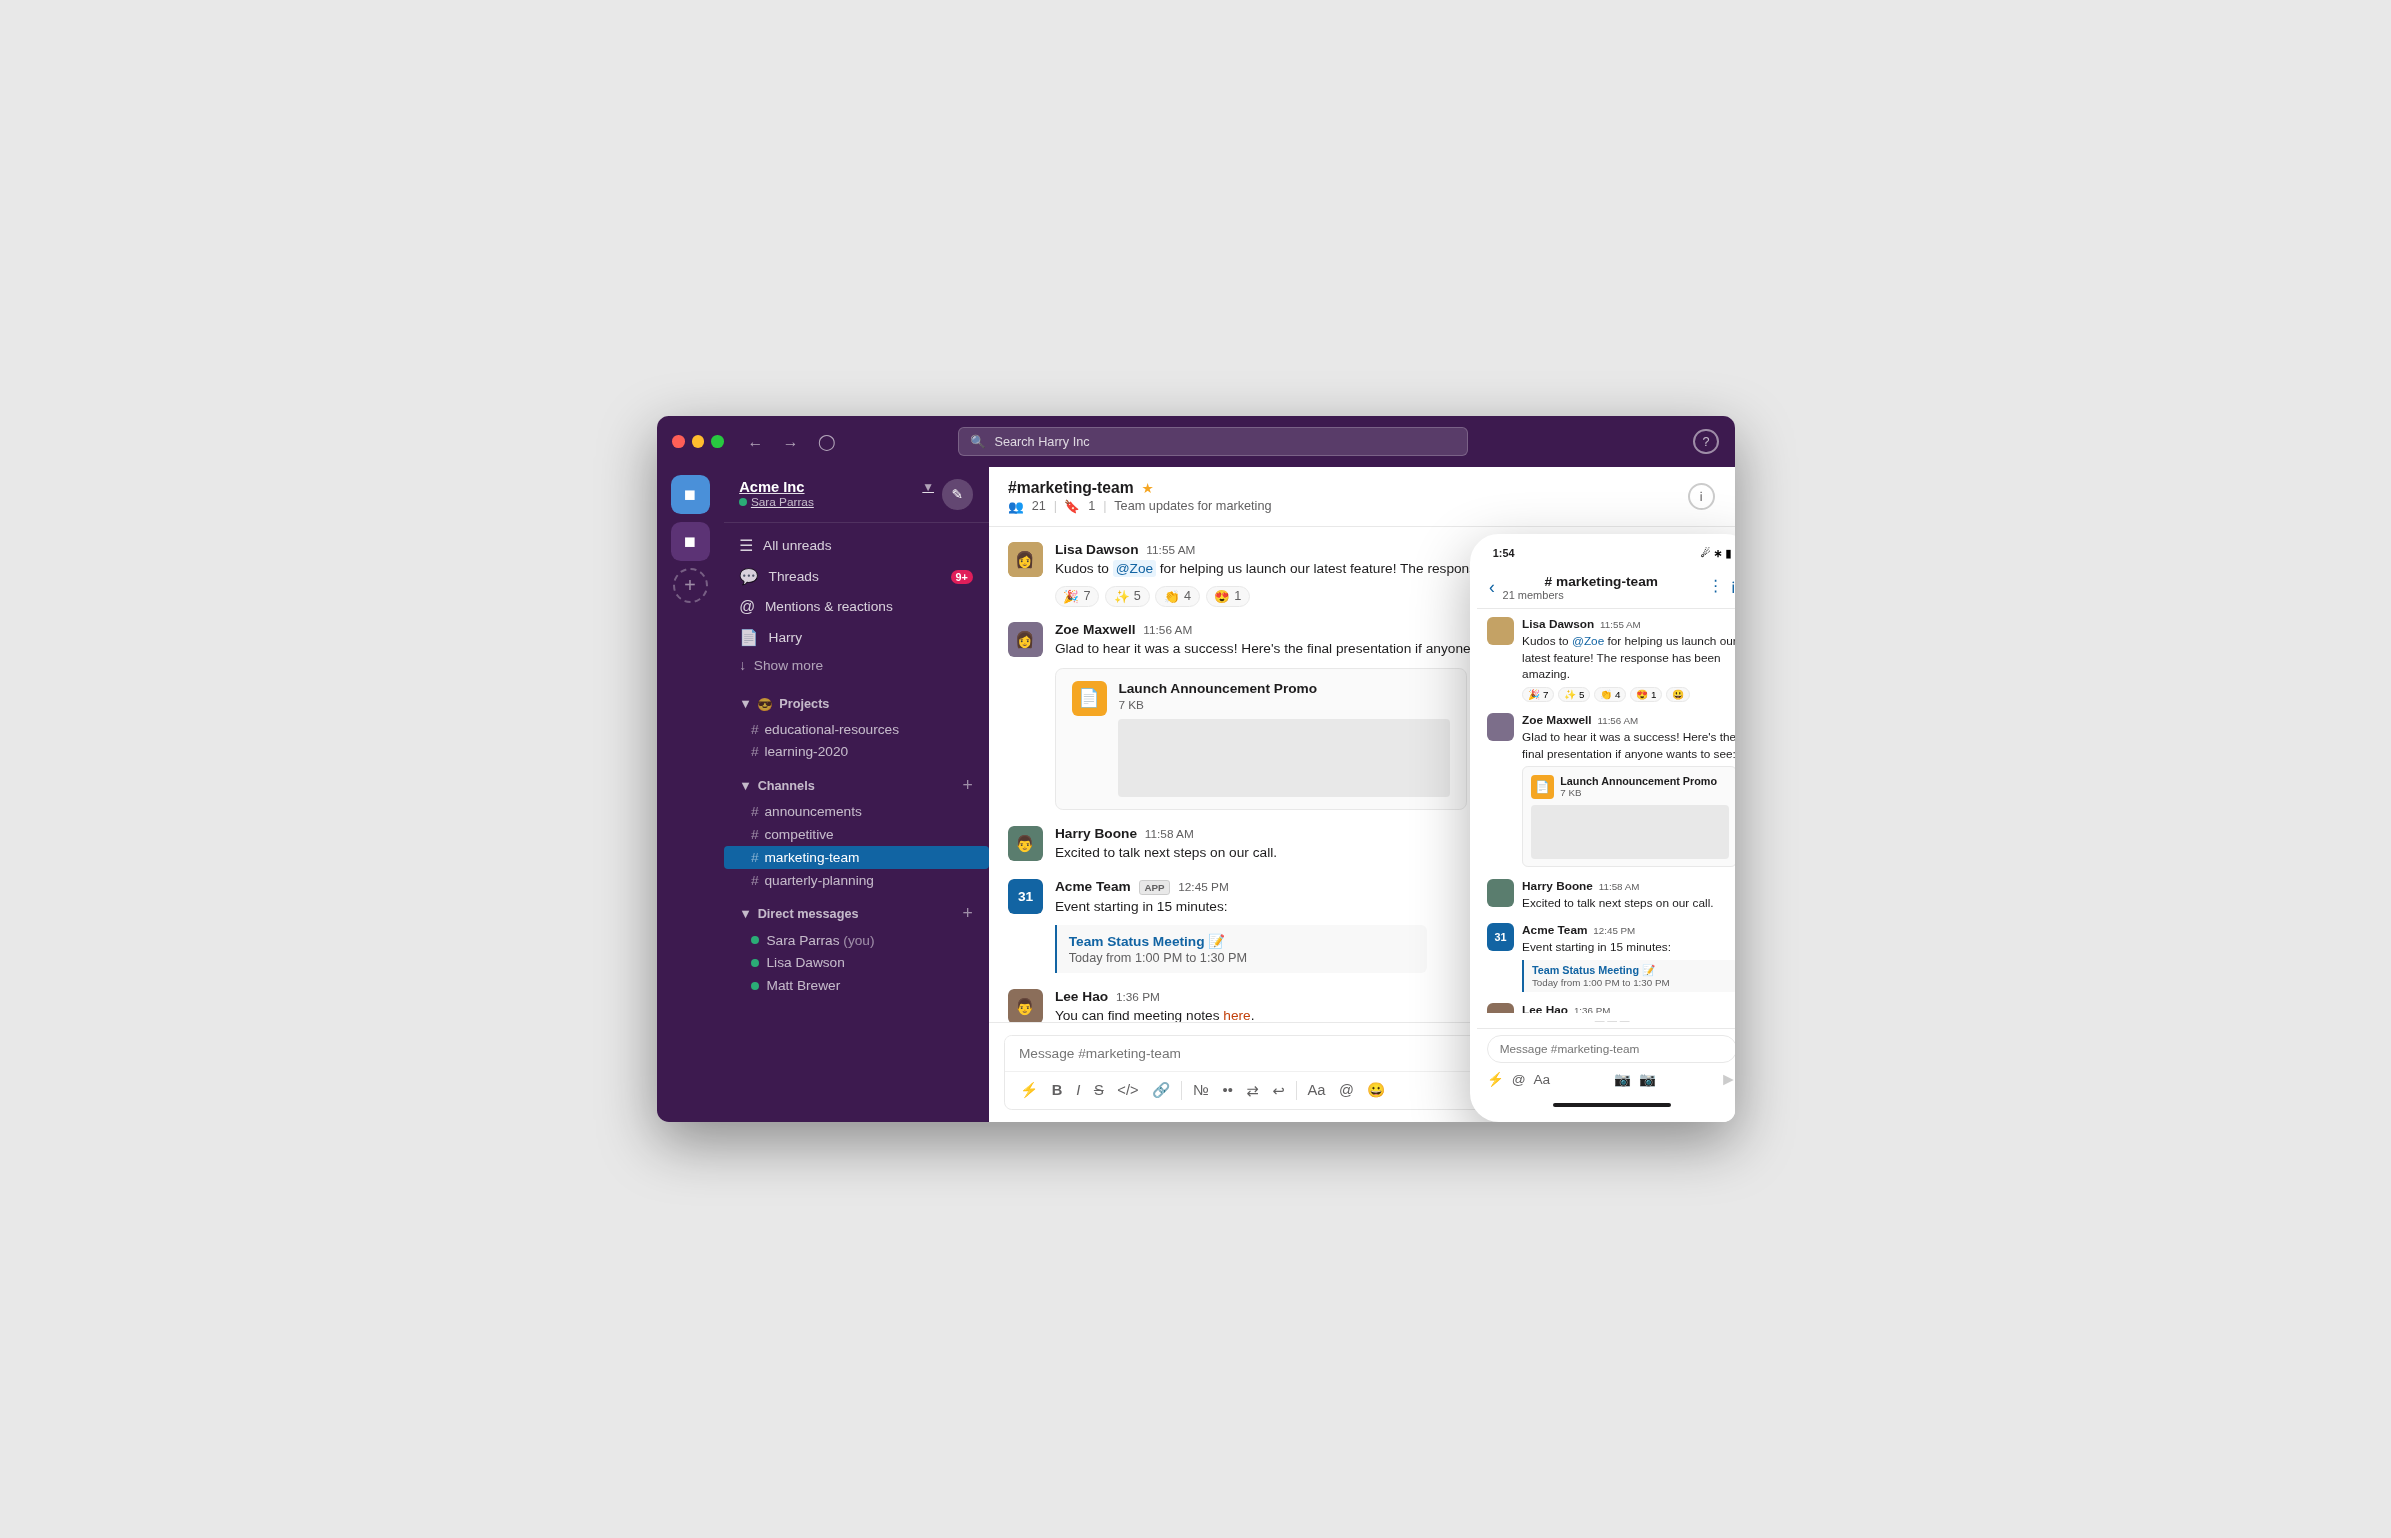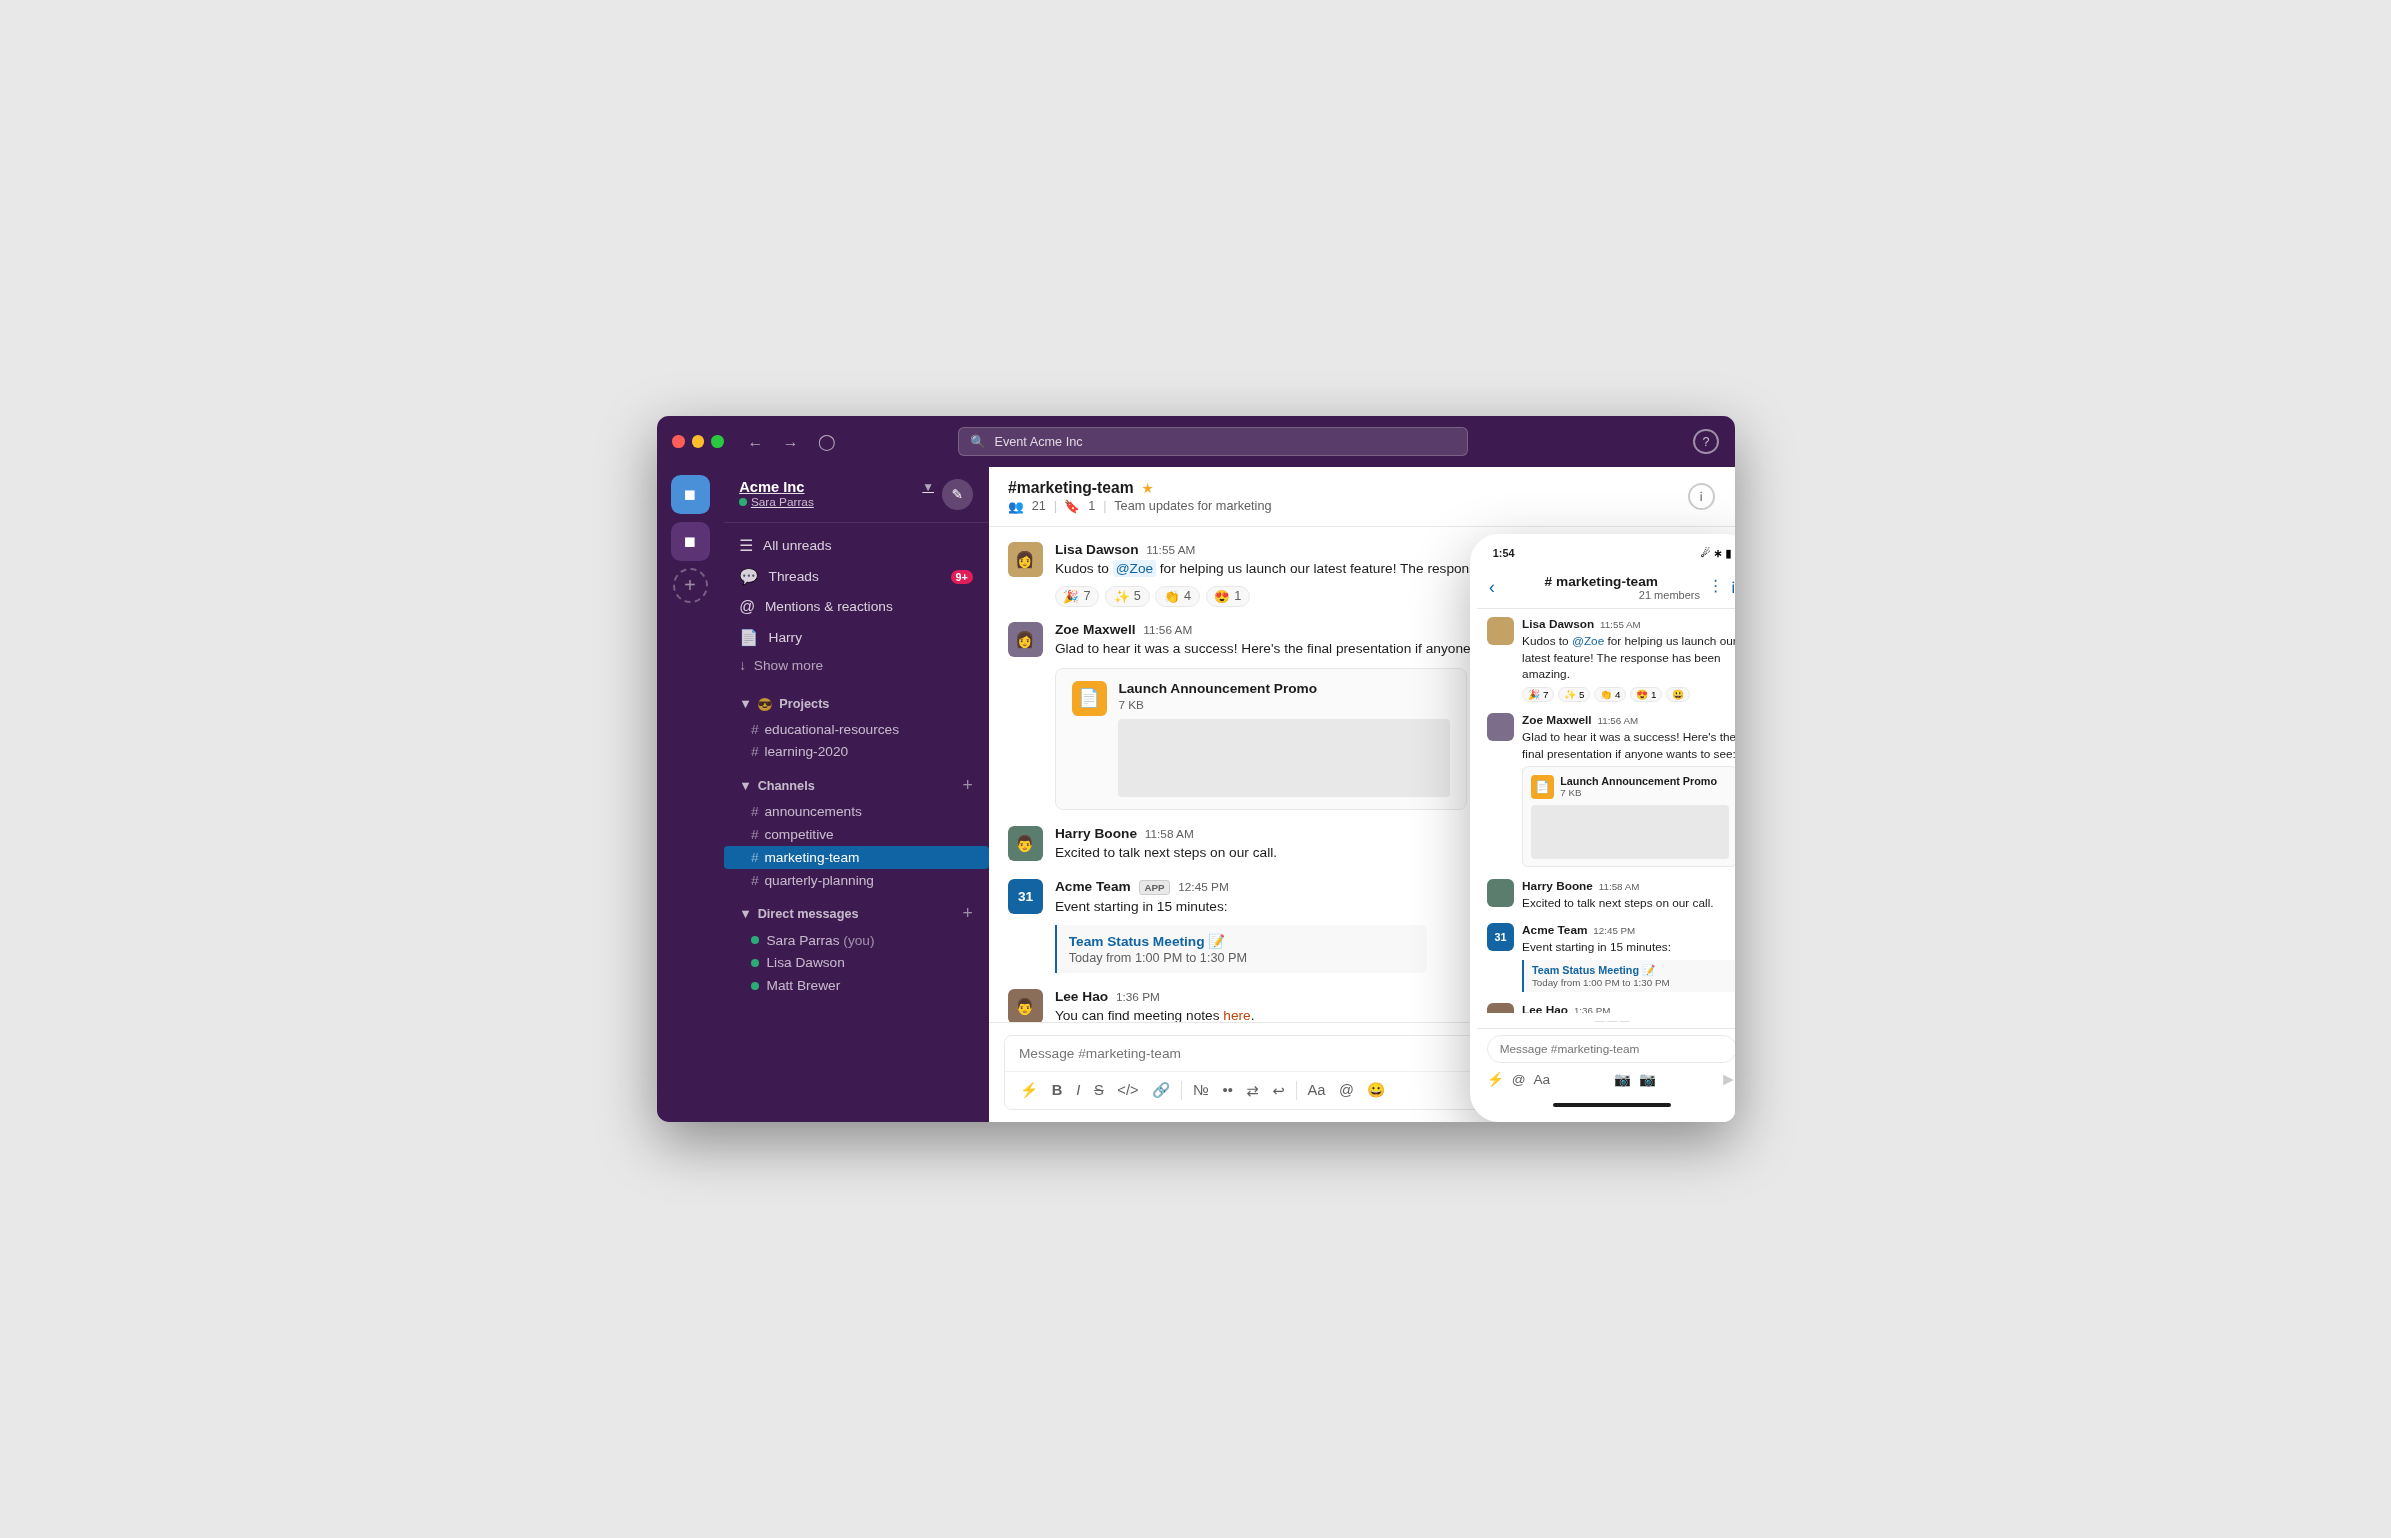--- a/index.html
+++ b/index.html
@@ -507,21 +507,21 @@
     .mobile-signal { font-size: 10.8px; color: #1d1c1d; }
     .mobile-header {
       background: white;
       padding: 7.8px 11.8px;
       display: flex;
       align-items: center;
       gap: 7.8px;
       border-bottom: 1px solid #e8e8e8;
     }
     .mobile-back { color: #1264a3; font-size: 17.6px; cursor: pointer; }
-    .mobile-channel-info { flex: 1; text-align: right; }
+    .mobile-channel-info { flex: 1; text-align: left; }
     .mobile-channel-name { font-size: 13.7px; font-weight: 700; color: #1d1c1d; display: flex; align-items: center; justify-content: center; gap: 3.9px; }
     .mobile-members { font-size: 11px; color: #616061; }
     .mobile-actions { display: flex; gap: 7.8px; color: #1264a3; font-size: 15.7px; }
     .mobile-messages {
       flex: 1;
       overflow-y: auto;
       padding: 7.8px 9.8px;
       background: white;
     }
     .mobile-message {
@@ -638,21 +638,21 @@
     <div class="traffic-lights">
       <div class="traffic-light tl-red"></div>
       <div class="traffic-light tl-yellow"></div>
       <div class="traffic-light tl-green"></div>
     </div>
     <button class="nav-btn">←</button>
     <button class="nav-btn">→</button>
     <button class="nav-btn">◯</button>
     <div class="search-bar">
       <span>🔍</span>
-      <span>Event Acme Inc</span>
+      <span>Search Harry Inc</span>
     </div>
     <div class="help-btn">
       <span>?</span>
     </div>
   </div>
 
   <div class="main-layout">
 
     <div class="icon-rail">
       <div class="workspace-icon active">

